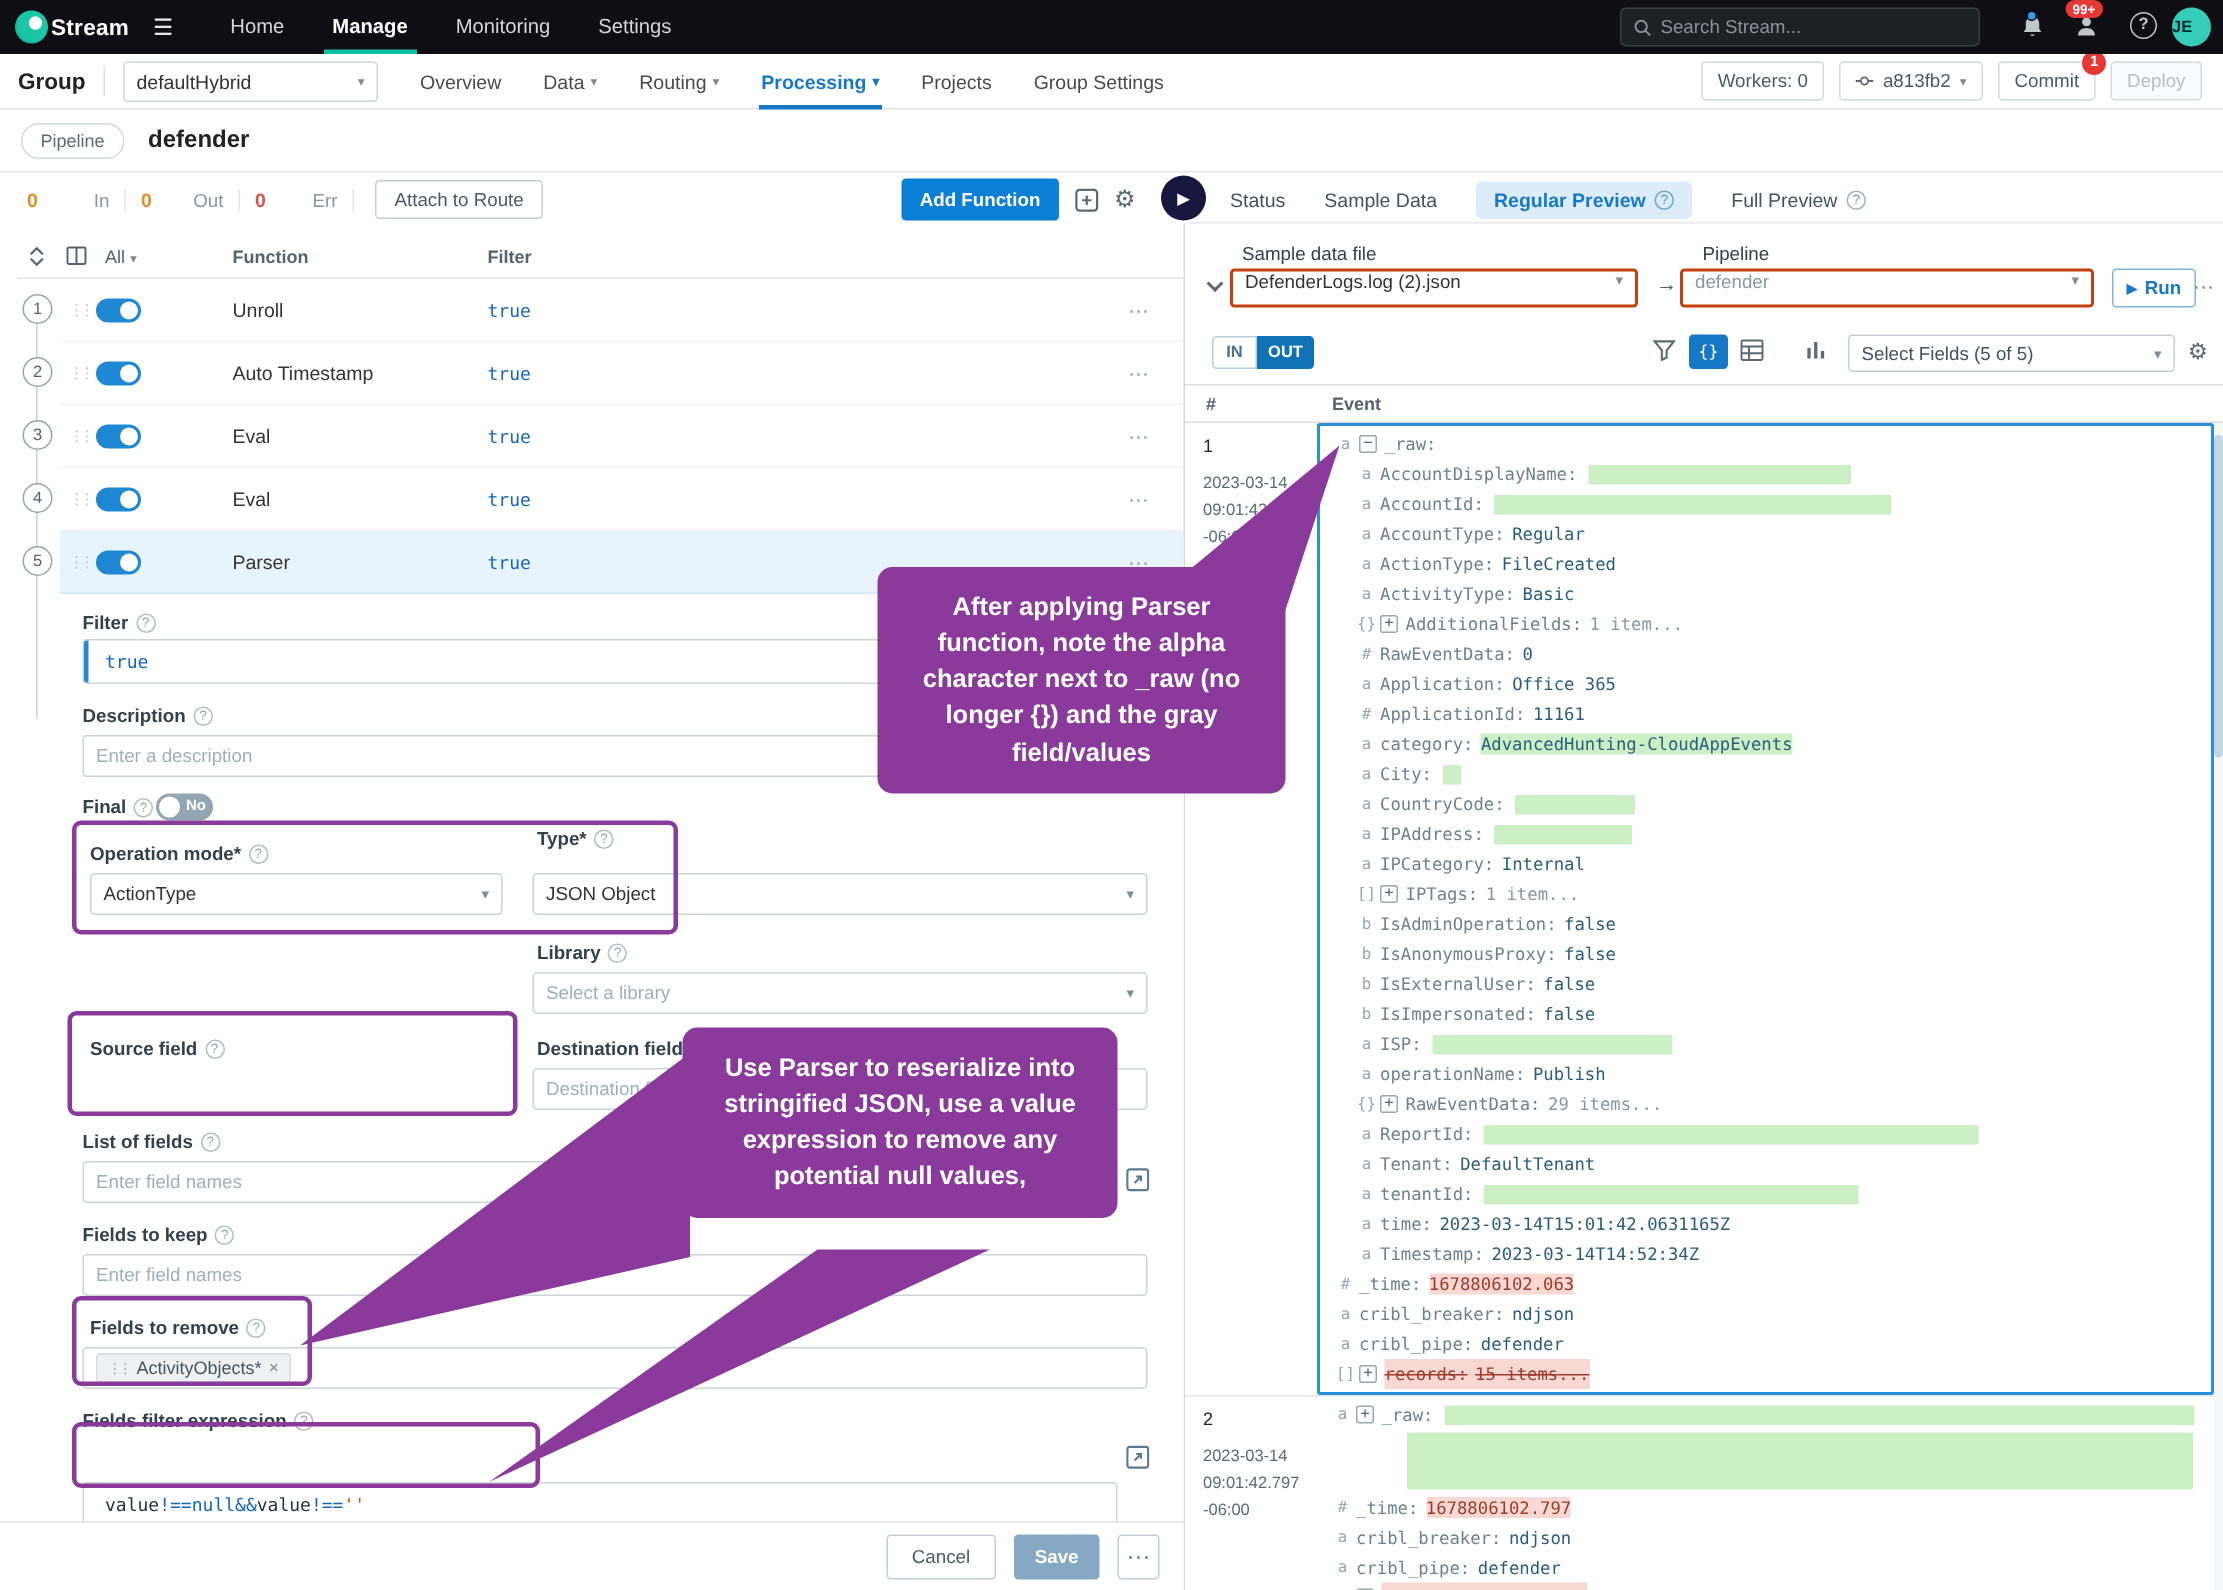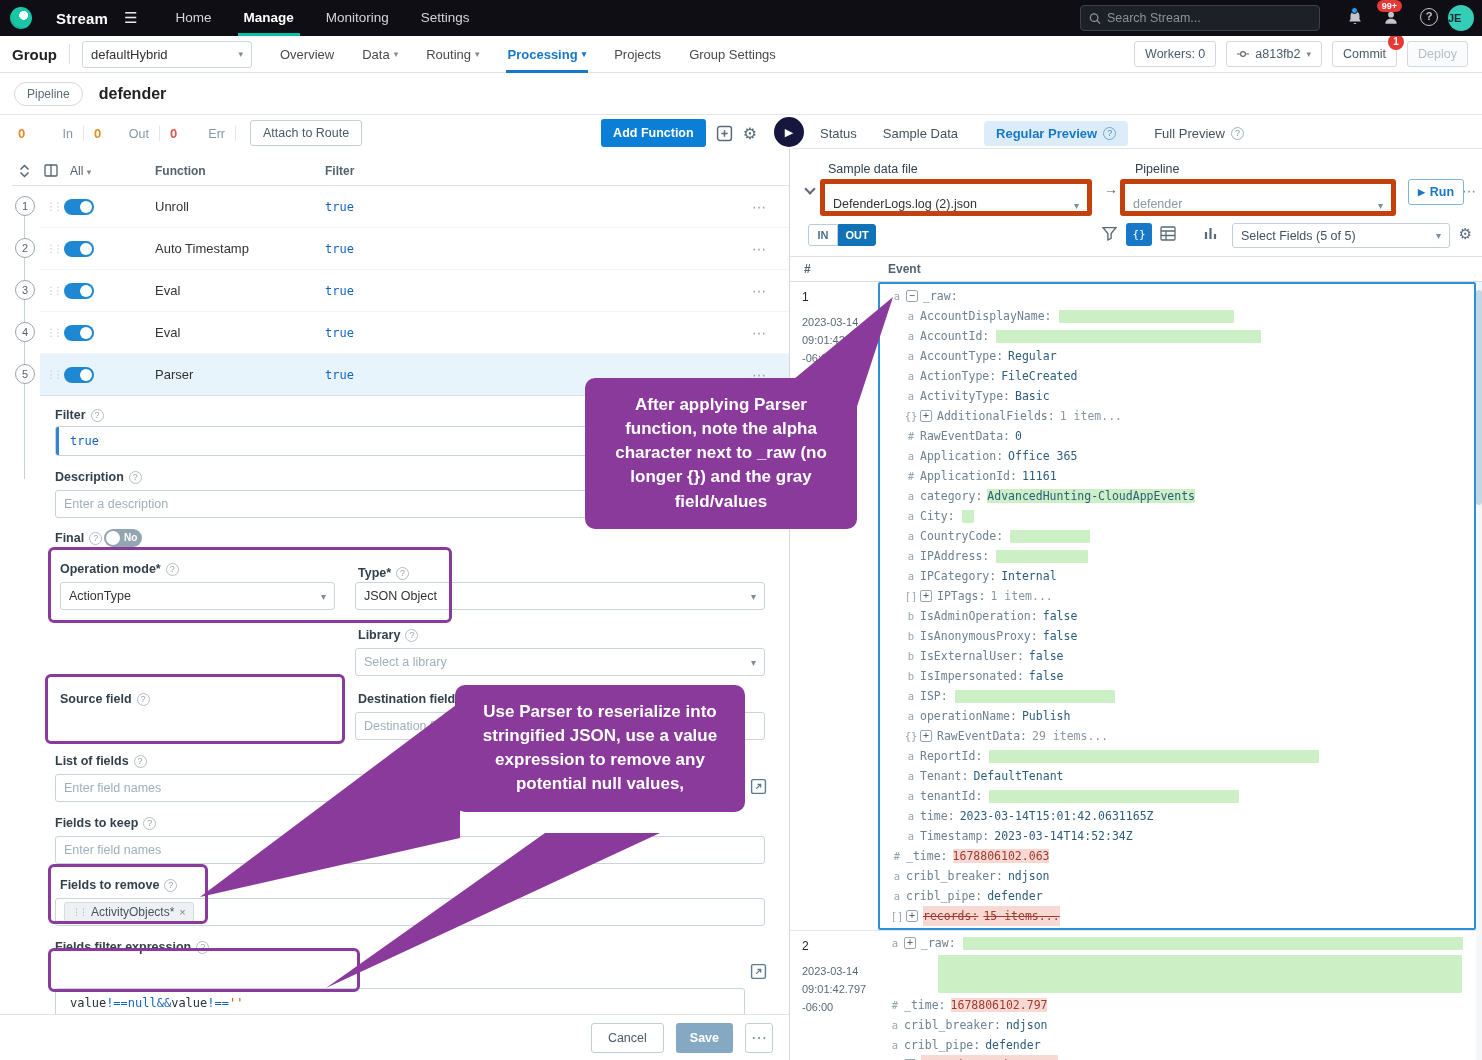--- a/index.html
+++ b/index.html
@@ -8,21 +8,21 @@
   }
   *{box-sizing:border-box;margin:0;padding:0;}
   html,body{width:1482px;height:1060px;}
   body{font-family:"Liberation Sans",sans-serif;background:#fff;}
   .stage{position:relative;width:1482px;height:1060px;overflow:hidden;background:#fff;}
 
   
   .topnav{position:absolute;top:0;left:0;right:0;height:36px;background:#0e0e14;display:flex;align-items:center;color:#fff;z-index:10;}
   .logo{width:22px;height:22px;border-radius:50%;margin-left:10px;flex-shrink:0;
     background:radial-gradient(circle at 62% 38%, #ffffff 0 22%, #19c7a6 24% 58%, #0b8d82 100%);}
-  .brand{font-size:15px;font-weight:700;margin-left:24px;letter-spacing:.2px;}
+  .brand{font-size:15px;font-weight:700;margin-left:2px;letter-spacing:.2px;}
   .burger{margin-left:16px;font-size:15px;color:#e6e6ea;}
   #nav-items{display:flex;margin-left:22px;height:36px;}
   .nav-item{padding:0 16px;height:36px;line-height:36px;font-size:13.5px;color:#d4d4d9;position:relative;cursor:pointer;text-align:right;}
   .nav-item.active{color:#fff;font-weight:700;}
   .nav-item.active::after{content:'';position:absolute;left:10px;right:10px;bottom:0;height:3px;background:var(--teal);}
   .search{position:absolute;right:162px;top:5px;width:240px;height:26px;background:#1d2026;border:1px solid #3c4049;border-radius:4px;display:flex;align-items:center;padding:0 8px;gap:6px;}
   .search input{background:transparent;border:none;outline:none;color:#aeb3bb;font-size:12.5px;width:100%;font-family:"Liberation Sans",sans-serif;}
   .search input::placeholder{color:#8b929c;}
   .tn-ic{position:absolute;top:9px;width:18px;height:18px;color:#c2c6cc;}
   .bluedot{position:absolute;right:124px;top:7px;width:7px;height:7px;border-radius:50%;background:#2f9bf0;border:1px solid #0e0e14;z-index:11;}
@@ -105,21 +105,21 @@
 
   
   .rpanel{position:absolute;left:790px;top:115px;right:0;bottom:0;background:#fff;}
   #ptabs{position:absolute;top:3px;left:30px;height:30px;display:flex;align-items:center;gap:26px;font-size:13px;color:#44525d;}
   .ptab{display:flex;align-items:center;gap:6px;cursor:pointer;}
   .ptab.active{background:#dcedf9;color:var(--blue2);border-radius:4px;padding:5px 12px;font-weight:700;}
   .qi2{display:inline-block;width:13px;height:13px;border:1px solid #9fb3c0;border-radius:50%;font-size:9px;line-height:11px;text-align:center;color:#8295a2;font-weight:400;}
   .ptab.active .qi2{border-color:#6aa7d8;color:#4b8ec6;}
   .rtabs-line{position:absolute;top:33px;left:0;right:0;height:1px;background:#e6e6e6;}
   .slabel{position:absolute;top:47px;font-size:12.5px;color:#33414d;}
-  .sdrop{position:absolute;top:64px;height:37px;border:5px solid #c2410c;border-radius:3px;display:flex;align-items:flex-end;padding:0 8px;font-size:12.5px;color:#333;background:#fff;cursor:pointer;}
+  .sdrop{position:absolute;top:64px;height:26px;border:2px solid #c2410c;border-radius:3px;display:flex;align-items:flex-start;padding:0 8px;font-size:12.5px;color:#333;background:#fff;cursor:pointer;}
   .sdrop .ph{color:#8a97a3;}
   .chev{position:absolute;left:16px;top:70px;width:8px;height:8px;border-left:2px solid #667;border-bottom:2px solid #667;transform:rotate(-45deg);cursor:pointer;}
   .arrow{position:absolute;left:314px;top:66px;color:#55636e;font-size:14px;}
   .runbtn{position:absolute;left:618px;top:64px;width:56px;height:26px;border:1px solid #7fb3dc;border-radius:3px;color:var(--blue2);font-size:12.5px;font-weight:700;display:flex;align-items:center;justify-content:center;gap:5px;background:#fff;cursor:pointer;}
   .rdots{position:absolute;right:6px;top:68px;color:#7d8d99;font-size:14px;cursor:pointer;}
   .toolbar{position:absolute;top:107px;left:0;right:0;height:28px;}
   .seg{position:absolute;left:18px;top:2px;display:flex;height:22px;font-size:11px;font-weight:700;cursor:pointer;}
   .seg .in{width:30px;border:1px solid #b9cdda;border-radius:3px 0 0 3px;color:#49708c;background:#fff;display:flex;align-items:center;justify-content:center;}
   .seg .out{width:38px;border:1px solid #1173b5;border-radius:0 3px 3px 0;color:#fff;background:#1173b5;display:flex;align-items:center;justify-content:center;}
   .tb-ic{position:absolute;top:4px;color:#5a6b76;cursor:pointer;}
@@ -359,21 +359,21 @@
       <div class="flabel" style="left:55px;top:135px">
           <span>Final</span>
           <span class="qi">?</span>
         </div>
       <div class="toggle-no" style="left:104px;top:133px">No</div>
 
       <div class="flabel" style="left:60px;top:166px">
           <span>Operation mode*</span>
           <span class="qi">?</span>
         </div>
-      <div class="flabel" style="left:358px;top:170px">
+      <div class="flabel" style="left:358px;top:156px">
           <span>Type*</span>
           <span class="qi">?</span>
         </div>
       <div class="finput" style="left:60px;top:186px;width:275px">
           <span>ActionType</span>
           <span class="selcaret">▾</span>
         </div>
       <div class="finput" style="left:355px;top:186px;width:410px">
           <span>JSON Object</span>
           <span class="selcaret">▾</span>

